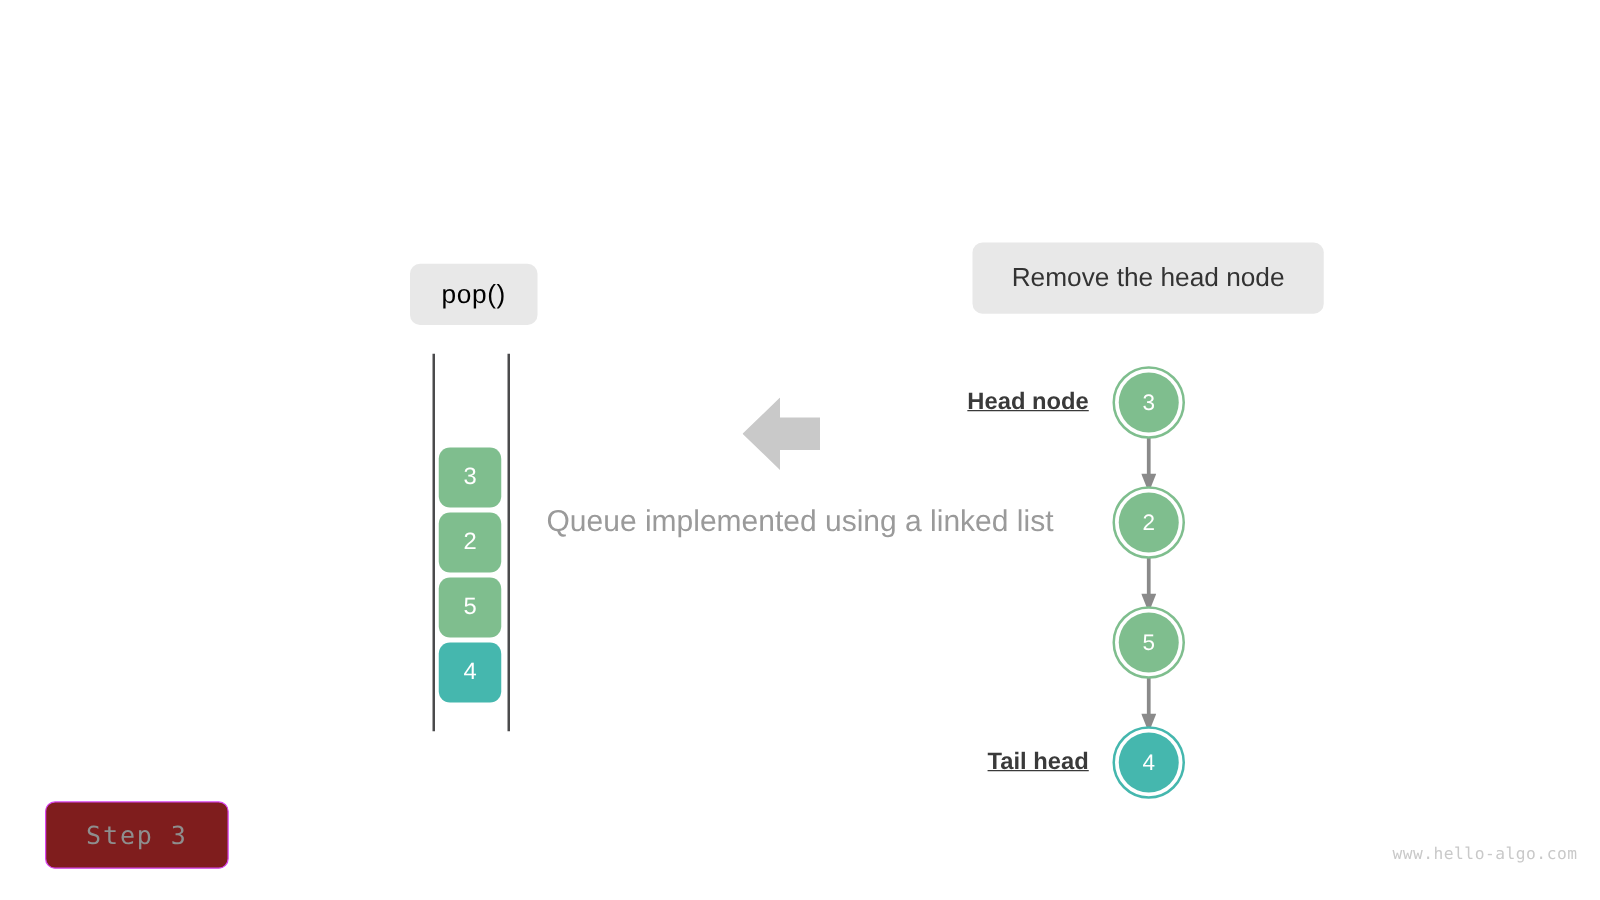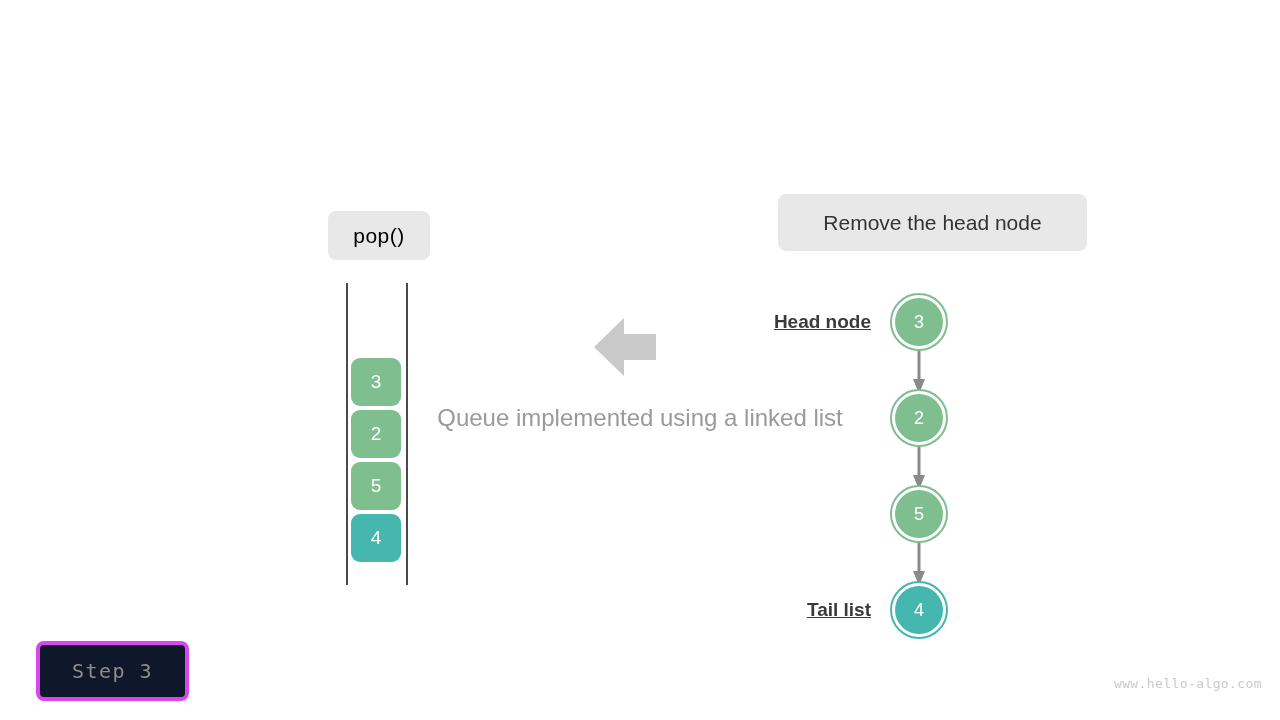--- a/index.html
+++ b/index.html
@@ -33,36 +33,36 @@
     width: 102px;
     height: 49px;
     font-family: Liberation Sans, sans-serif;
     font-size: 21px;
     letter-spacing: 0.5px;
     color: #000000;
   }
   #action-chip {
     left: 778px;
     top: 194px;
-    width: 309px;
+    width: 281px;
     height: 57px;
     font-size: 21px;
     color: #333333;
   }
 
   
   #step-badge {
     position: absolute;
     left: 36px;
     top: 641px;
     width: 145px;
     height: 52px;
-    border: 4px solid #d946ef;
+    border: 1px solid #d946ef;
     border-radius: 8px;
-    background: #0f172a;
+    background: #7f1d1d;
     color: #8e8e8e;
     display: flex;
     align-items: center;
     justify-content: center;
     font-family: "DejaVu Sans Mono", "Liberation Mono", monospace;
     font-size: 20px;
     letter-spacing: 1.5px;
   }
 
   
@@ -207,21 +207,21 @@
 
 <svg id="flow-arrow" viewBox="0 0 62 58">
   <polygon points="0,29 30,0 30,16 62,16 62,42 30,42 30,58" fill="#c9c9c9"></polygon>
 </svg>
 
 <div id="caption">Queue implemented using a linked list</div>
 
 <div id="ll-root">
 
   <div class="ll-label" id="head-label">Head node</div>
-  <div class="ll-label" id="tail-label">Tail list</div>
+  <div class="ll-label" id="tail-label">Tail head</div>
 
   <svg class="ll-link" style="top:350px;height:44px" viewBox="0 0 12 44">
     <line x1="6" y1="0" x2="6" y2="31" stroke="#8a8a8a" stroke-width="3"></line>
     <polygon points="0,29 12,29 6,44" fill="#8a8a8a"></polygon>
   </svg>
   <svg class="ll-link" style="top:446px;height:44px" viewBox="0 0 12 44">
     <line x1="6" y1="0" x2="6" y2="31" stroke="#8a8a8a" stroke-width="3"></line>
     <polygon points="0,29 12,29 6,44" fill="#8a8a8a"></polygon>
   </svg>
   <svg class="ll-link" style="top:542px;height:44px" viewBox="0 0 12 44">

